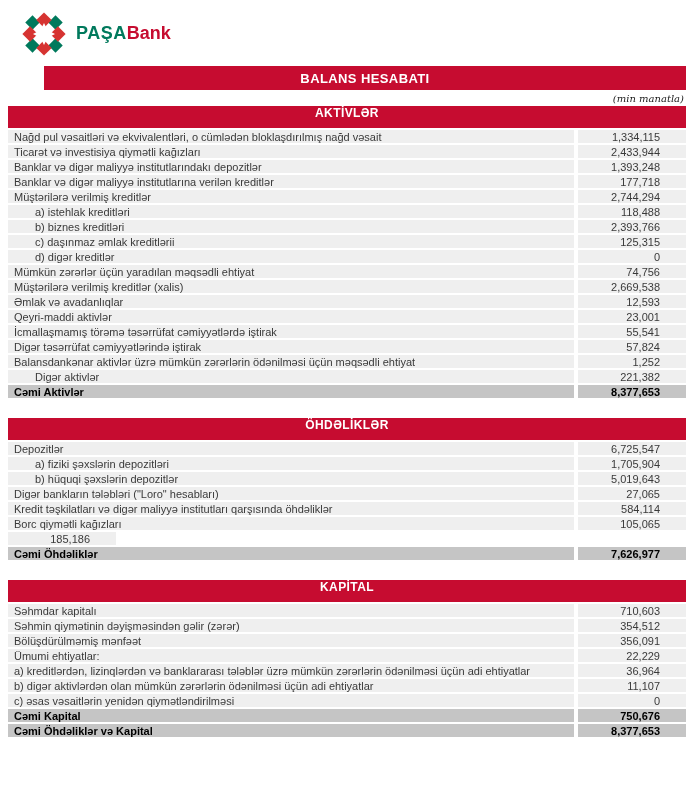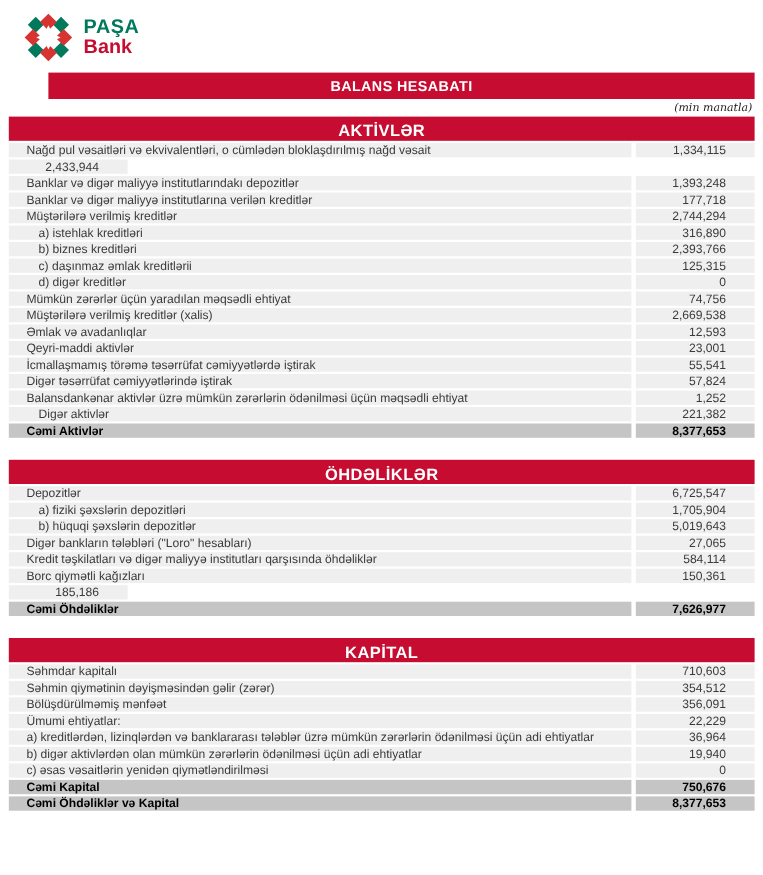--- a/index.html
+++ b/index.html
@@ -12,34 +12,34 @@
   }
   *{box-sizing:border-box;margin:0;padding:0;}
   html,body{background:#fff;}
   body{width:694px;height:795px;font-family:"Liberation Sans",sans-serif;overflow:hidden;}
   .page{width:694px;height:795px;padding:5px 8px 0 8px;background:#fff;}
 
   
   .logo-row{height:57px;display:flex;align-items:center;padding-left:12px;}
   .logo{display:flex;align-items:center;gap:8px;}
   .logo svg{display:block;}
-  .logo-text{display:flex;flex-direction:column;line-height:0.95;}
+  .logo-text{display:flex;flex-direction:row;line-height:0.95;}
   .logo-pasa{color:var(--logo-green);font-weight:700;font-size:18px;letter-spacing:0.5px;}
   .logo-bank{color:var(--banner-red);font-weight:700;font-size:18px;}
 
   
   .title-bar{height:24px;background:var(--banner-red);color:#fff;display:flex;align-items:center;justify-content:center;font-weight:700;font-size:13px;letter-spacing:0.4px;margin-top:4px;margin-left:36px;}
   .units-note{height:16px;display:flex;align-items:center;justify-content:flex-end;font-family:"DejaVu Serif",serif;font-style:italic;font-weight:400;font-size:10px;color:#1a1a1a;padding-right:2px;}
 
   
   .section{margin-bottom:20px;}
-  .section-header{height:22px;background:var(--banner-red);color:#fff;display:flex;align-items:flex-end;justify-content:center;font-weight:700;font-size:15px;letter-spacing:0.4px;margin-bottom:2px;}
+  .section-header{height:22px;background:var(--banner-red);color:#fff;display:flex;align-items:flex-start;justify-content:center;font-weight:700;font-size:12px;letter-spacing:0.4px;margin-bottom:2px;}
   .row{display:flex;height:13px;margin-bottom:2px;font-size:11px;color:var(--row-text);}
   .row .cell{background:var(--row-bg);display:flex;align-items:center;height:100%;}
-  .row .label{flex:1;padding-left:16px;margin-right:4px;white-space:nowrap;overflow:hidden;}
+  .row .label{flex:1;padding-left:6px;margin-right:4px;white-space:nowrap;overflow:hidden;}
   .row .value{width:108px;justify-content:flex-end;padding-right:26px;}
   .row.sub .label{padding-left:27px;}
   .row.total{font-weight:700;color:#000;}
   .row.total .cell{background:var(--total-bg);}
 </style>
 </head>
 <body>
 
 <div class="page">
 
@@ -80,41 +80,42 @@
     <div class="section-header">
       <span class="section-title">AKTİVLƏR</span>
     </div>
     <div class="rows">
   <div class="row">
     <div class="cell label">Nağd pul vəsaitləri və ekvivalentləri, o cümlədən bloklaşdırılmış nağd vəsait</div>
     <div class="cell value">1,334,115</div>
   </div>
 
   <div class="row">
+    <div class="cell label">Ticarət və investisiya qiymətli kağızları</div>
     <div class="cell value">2,433,944</div>
   </div>
 
   <div class="row">
     <div class="cell label">Banklar və digər maliyyə institutlarındakı depozitlər</div>
     <div class="cell value">1,393,248</div>
   </div>
 
   <div class="row">
     <div class="cell label">Banklar və digər maliyyə institutlarına verilən kreditlər</div>
     <div class="cell value">177,718</div>
   </div>
 
   <div class="row">
     <div class="cell label">Müştərilərə verilmiş kreditlər</div>
     <div class="cell value">2,744,294</div>
   </div>
 
   <div class="row sub">
     <div class="cell label">a) istehlak kreditləri</div>
-    <div class="cell value">316,890</div>
+    <div class="cell value">118,488</div>
   </div>
 
   <div class="row sub">
     <div class="cell label">b) biznes kreditləri</div>
     <div class="cell value">2,393,766</div>
   </div>
 
   <div class="row sub">
     <div class="cell label">c) daşınmaz əmlak kreditlərii</div>
     <div class="cell value">125,315</div>
@@ -197,21 +198,21 @@
     <div class="cell value">27,065</div>
   </div>
 
   <div class="row">
     <div class="cell label">Kredit təşkilatları və digər maliyyə institutları qarşısında öhdəliklər</div>
     <div class="cell value">584,114</div>
   </div>
 
   <div class="row">
     <div class="cell label">Borc qiymətli kağızları</div>
-    <div class="cell value">150,361</div>
+    <div class="cell value">105,065</div>
   </div>
 
   <div class="row">
     <div class="cell value">185,186</div>
   </div>
 
   <div class="row total">
     <div class="cell label">Cəmi Öhdəliklər</div>
     <div class="cell value">7,626,977</div>
   </div>
@@ -243,21 +244,21 @@
     <div class="cell value">22,229</div>
   </div>
 
   <div class="row">
     <div class="cell label">a) kreditlərdən, lizinqlərdən və banklararası tələblər üzrə mümkün zərərlərin ödənilməsi üçün adi ehtiyatlar</div>
     <div class="cell value">36,964</div>
   </div>
 
   <div class="row">
     <div class="cell label">b) digər aktivlərdən olan mümkün zərərlərin ödənilməsi üçün adi ehtiyatlar</div>
-    <div class="cell value">19,940</div>
+    <div class="cell value">11,107</div>
   </div>
 
   <div class="row">
     <div class="cell label">c) əsas vəsaitlərin yenidən qiymətləndirilməsi</div>
     <div class="cell value">0</div>
   </div>
 
 
   <div class="row total">
     <div class="cell label">Cəmi Kapital</div>

